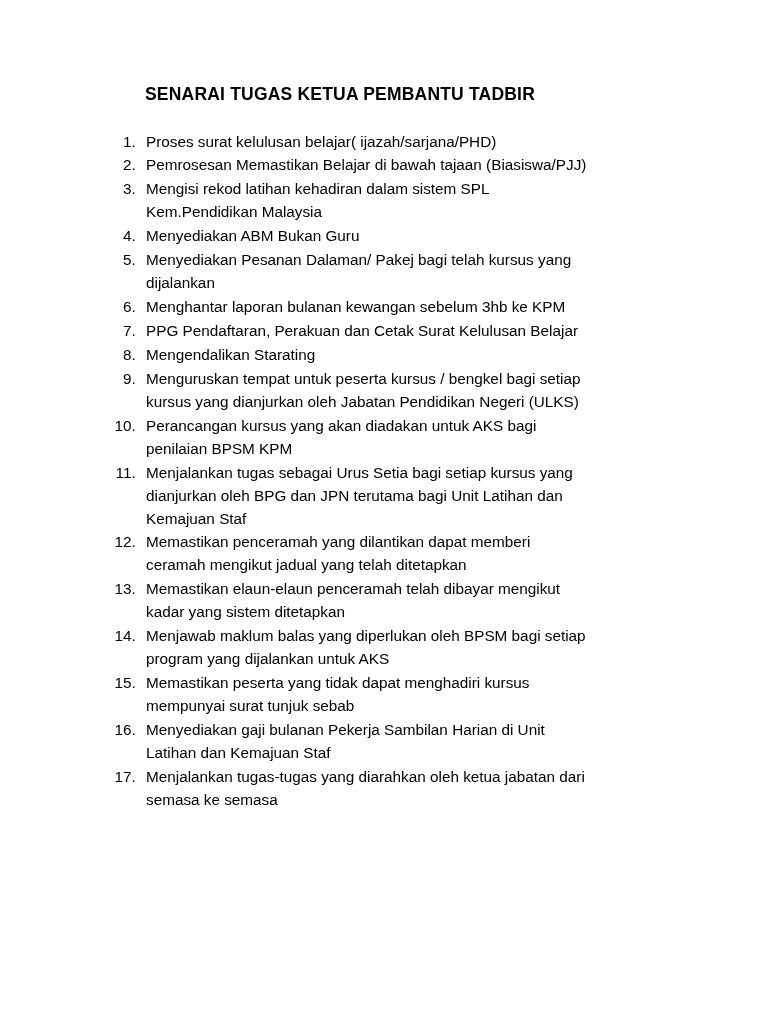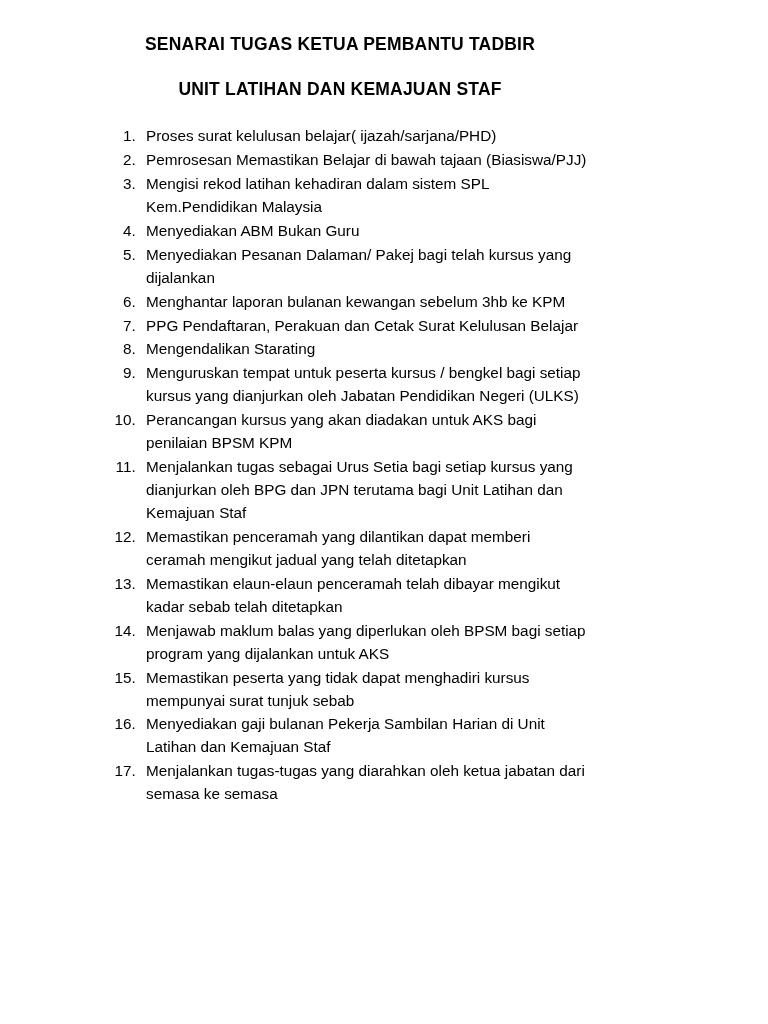--- a/index.html
+++ b/index.html
@@ -11,21 +11,21 @@
     width: 768px;
     height: 1024px;
     font-family: "Liberation Sans", sans-serif;
     color: #000000;
     overflow: hidden;
   }
   .page {
     width: 680px;
     height: 1024px;
     box-sizing: border-box;
-    padding: 36px 88px 40px 88px;
+    padding: 86px 88px 40px 88px;
     position: relative;
   }
   .title-block {
     text-align: center;
   }
   .title-line {
     font-weight: bold;
     font-size: 17.5px;
     letter-spacing: 0.2px;
     line-height: 1.0;
@@ -53,37 +53,36 @@
     padding-left: 6px;
   }
 </style>
 </head>
 <body>
 
 <div class="page">
 
   <div class="title-block">
     <div class="title-line">SENARAI TUGAS KETUA PEMBANTU TADBIR</div>
-    <div class="title-line">UNIT LATIHAN DAN KEMAJUAN STAF</div>
   </div>
 
 
   <ol class="tasks">
     <li>Proses surat kelulusan belajar( ijazah/sarjana/PHD)</li>
     <li>Pemrosesan Memastikan Belajar di bawah  tajaan (Biasiswa/PJJ)</li>
     <li>Mengisi rekod latihan kehadiran dalam sistem SPL Kem.Pendidikan Malaysia</li>
     <li>Menyediakan ABM Bukan Guru</li>
     <li>Menyediakan Pesanan Dalaman/ Pakej bagi telah kursus yang dijalankan</li>
     <li>Menghantar laporan bulanan kewangan sebelum 3hb ke KPM</li>
     <li>PPG Pendaftaran, Perakuan dan Cetak Surat Kelulusan Belajar</li>
     <li>Mengendalikan Starating</li>
     <li>Menguruskan tempat untuk peserta kursus / bengkel bagi setiap kursus yang dianjurkan oleh Jabatan Pendidikan Negeri (ULKS)</li>
     <li>Perancangan kursus yang akan diadakan untuk AKS bagi penilaian BPSM KPM</li>
     <li>Menjalankan tugas sebagai Urus Setia bagi setiap kursus yang dianjurkan oleh BPG dan JPN terutama bagi Unit Latihan dan Kemajuan Staf</li>
     <li>Memastikan penceramah yang dilantikan dapat memberi ceramah mengikut jadual yang telah ditetapkan</li>
-    <li>Memastikan elaun-elaun penceramah telah dibayar mengikut kadar sebab telah ditetapkan</li>
+    <li>Memastikan elaun-elaun penceramah telah dibayar mengikut kadar yang sistem ditetapkan</li>
     <li>Menjawab maklum balas yang diperlukan oleh BPSM bagi setiap program yang dijalankan untuk AKS</li>
     <li>Memastikan peserta yang tidak dapat menghadiri kursus mempunyai surat tunjuk sebab</li>
     <li>Menyediakan gaji bulanan Pekerja Sambilan Harian di Unit Latihan dan Kemajuan Staf</li>
     <li>Menjalankan tugas-tugas yang diarahkan oleh ketua jabatan dari semasa ke semasa</li>
   </ol>
 
 </div>
 
 </body></html>

